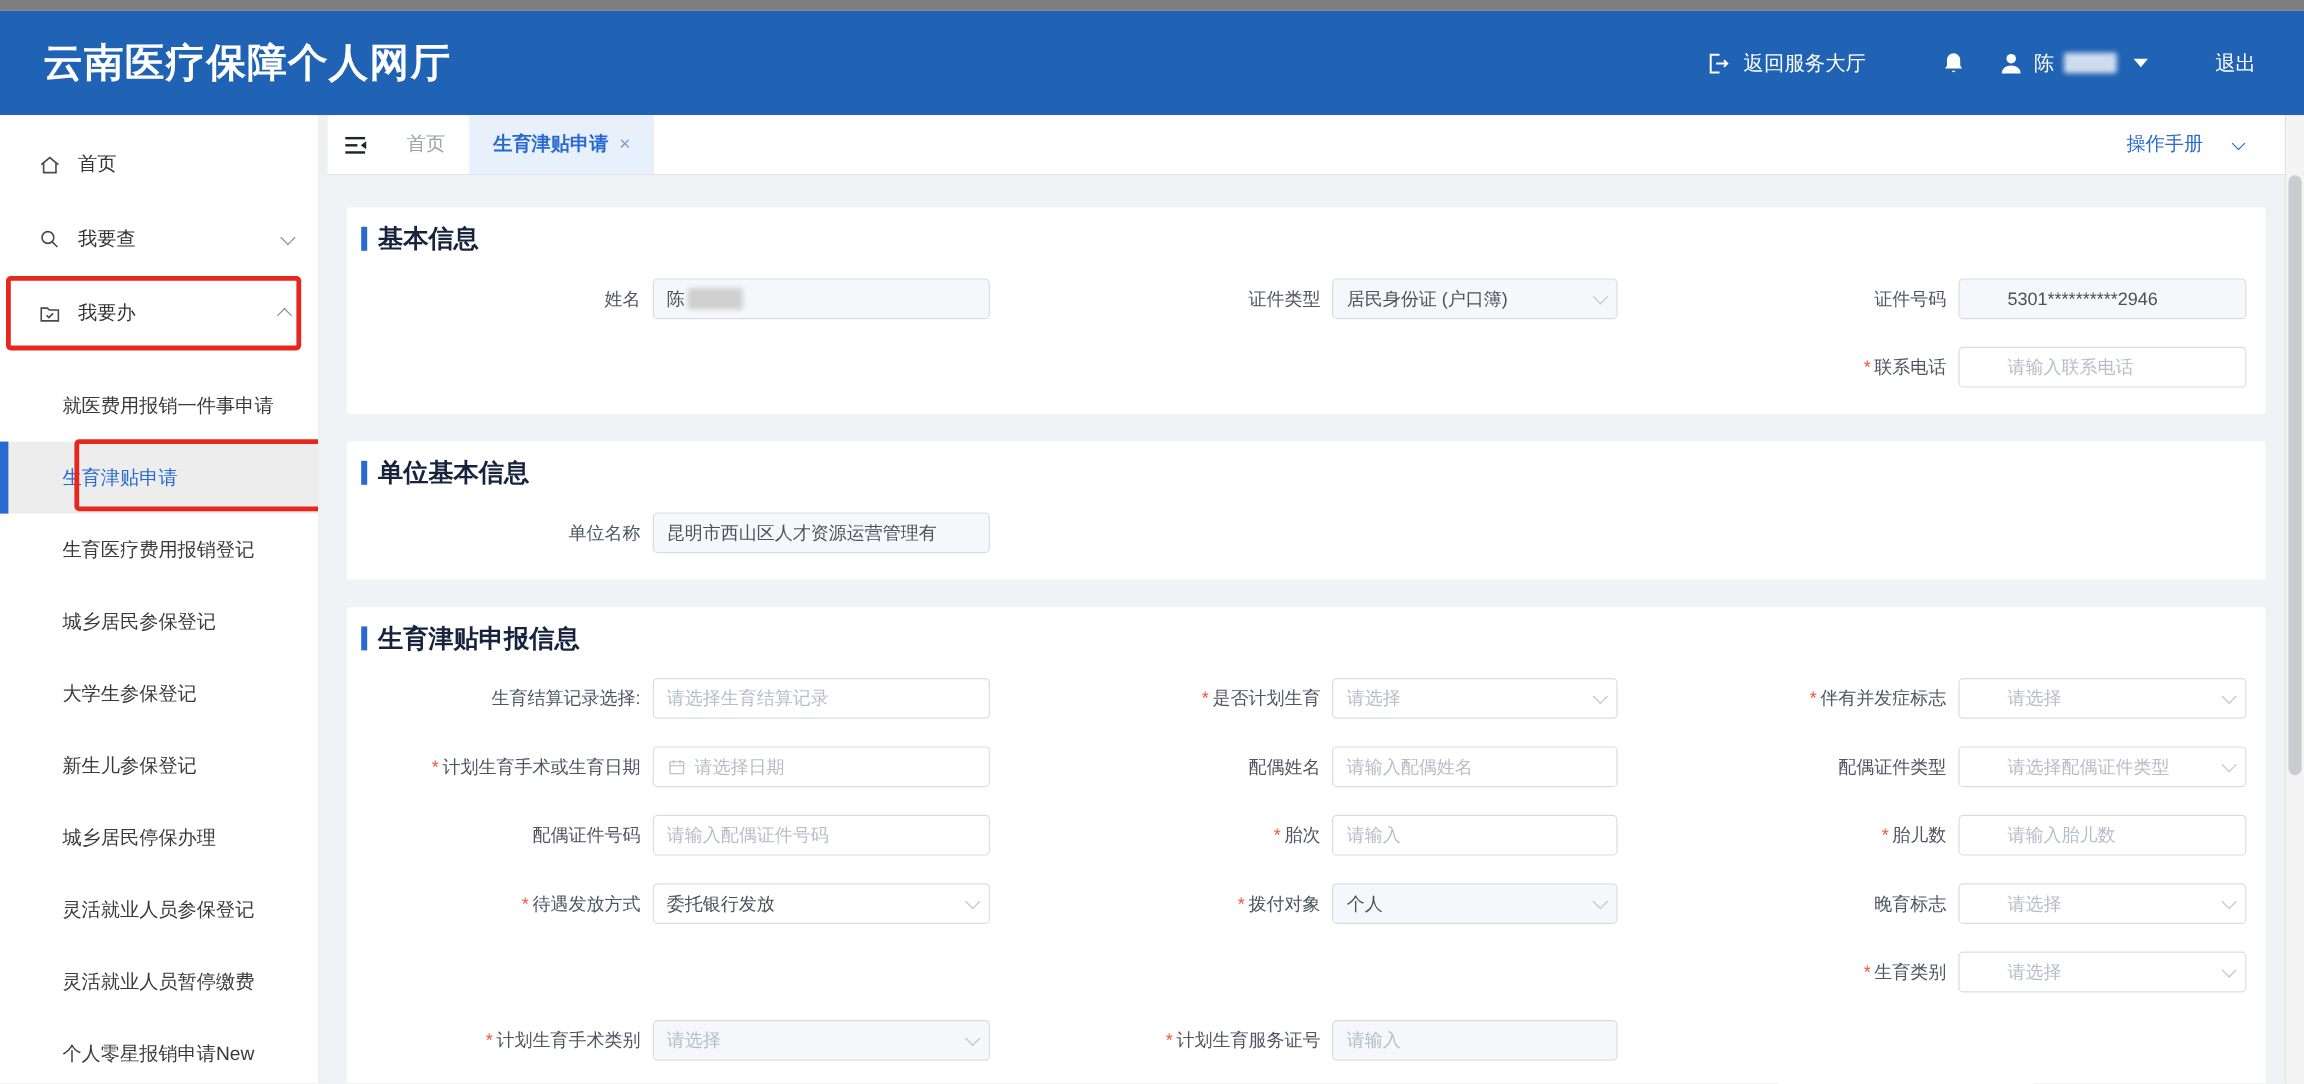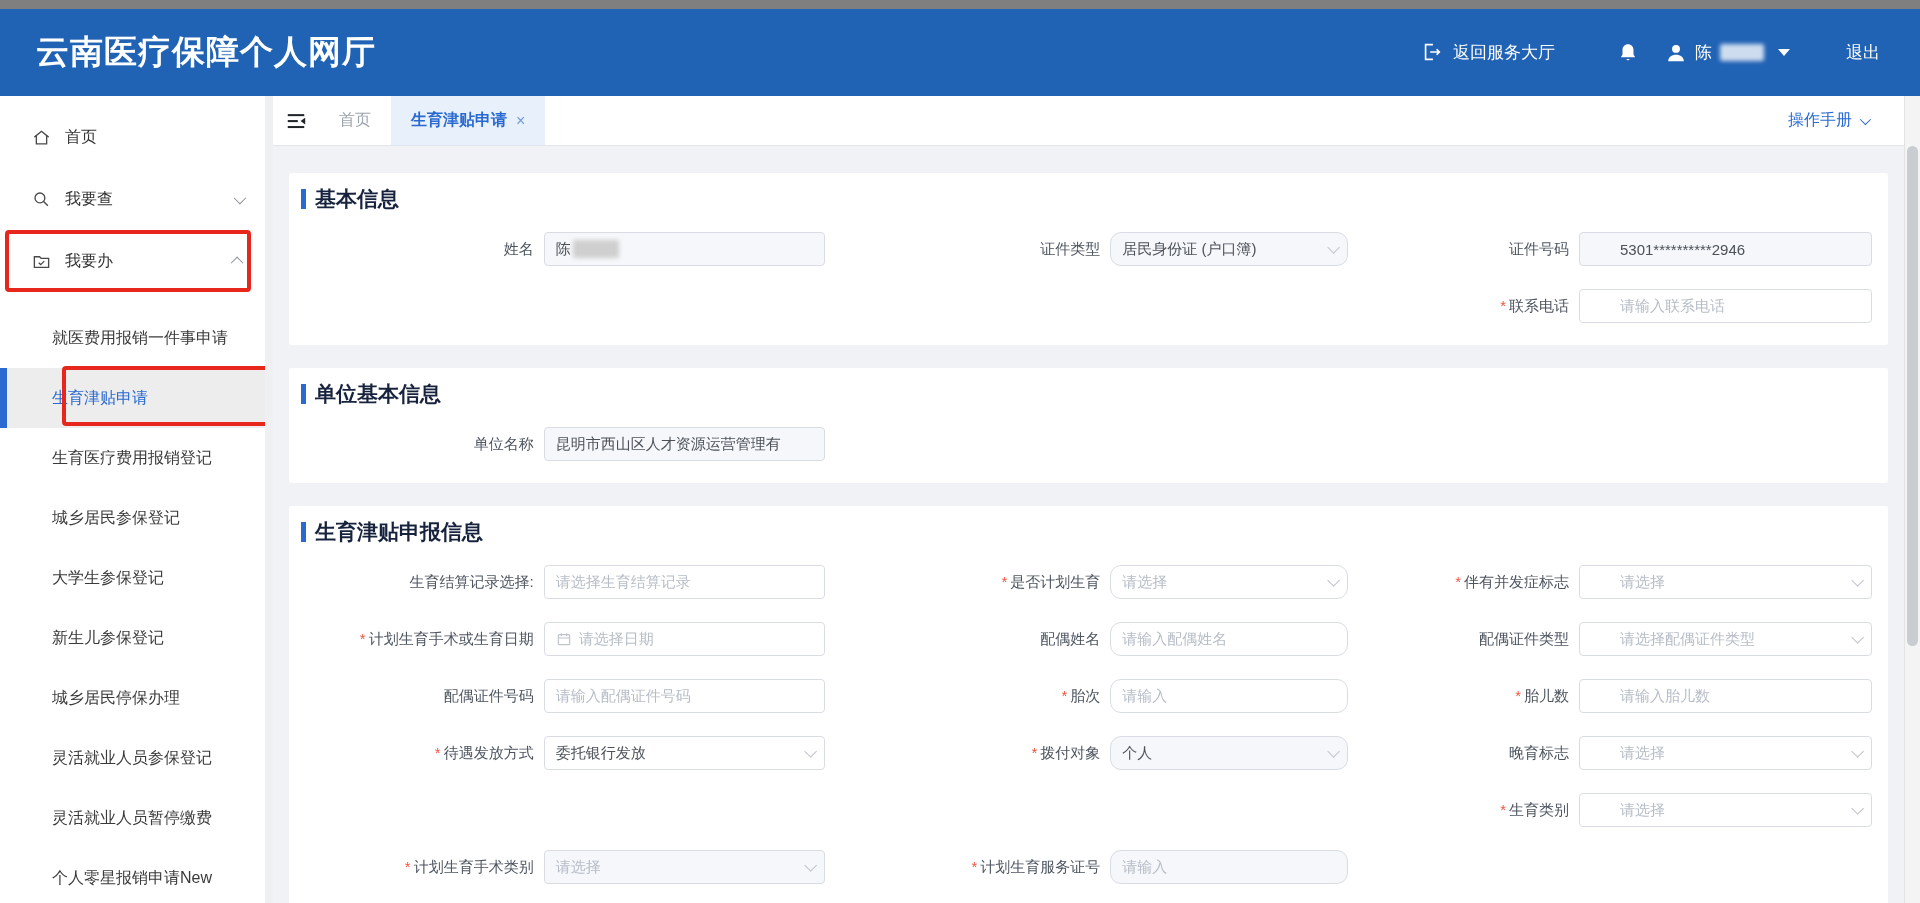--- a/index.html
+++ b/index.html
@@ -18,21 +18,21 @@
   .frame{position:relative;width:1920px;height:903px;overflow:hidden;background:var(--c-bg);}
 
   
   .top-strip{position:absolute;left:0;top:0;width:1920px;height:9px;background:#7f7f7f;}
 
   
   header{position:absolute;left:0;top:9px;width:1920px;height:87px;background:var(--c-header);
     display:flex;align-items:center;justify-content:space-between;padding:0 40px 0 36px;color:#fff;}
   .h-title{font-size:33px;font-weight:bold;letter-spacing:1px;}
   .h-right{display:flex;align-items:center;gap:26px;font-size:17px;}
-  .h-back{display:flex;gap:10px;cursor:pointer;margin-right:36px;}
+  .h-back{display:flex;align-items:center;gap:10px;cursor:pointer;margin-right:36px;}
   .h-icon{width:22px;height:22px;display:block;}
   .h-user{display:flex;align-items:center;gap:8px;cursor:pointer;}
   .blur{display:inline-block;width:44px;height:17px;border-radius:2px;background:rgba(255,255,255,.78);filter:blur(2px);}
   .caret{width:0;height:0;border-left:6px solid transparent;border-right:6px solid transparent;border-top:7px solid #fff;margin-left:6px;}
   .h-logout{cursor:pointer;margin-left:30px;}
 
   
   aside{position:absolute;left:0;top:96px;width:265px;bottom:0;background:#fff;padding-top:10px;}
   .side-item{height:62px;display:flex;align-items:center;padding:0 22px 0 32px;font-size:16px;color:#333;cursor:pointer;}
   .side-item svg{width:19px;height:19px;margin-right:14px;color:#4a4a4a;flex:none;}
@@ -49,38 +49,38 @@
   .side-scroll{position:absolute;left:265px;top:96px;bottom:0;width:8px;background:#eef0f2;}
 
   
   .tabbar{position:absolute;left:273px;top:96px;right:16px;height:50px;background:#fff;border-bottom:1px solid #e2e6ec;
     display:flex;align-items:stretch;}
   .collapse-btn{width:46px;display:flex;align-items:center;justify-content:center;cursor:pointer;}
   .collapse-btn svg{width:22px;height:22px;color:#1f2429;}
   .tab{display:flex;align-items:center;padding:0 20px;font-size:16px;color:#9ca3ad;cursor:pointer;}
   .tab.active{background:#e8f1fb;color:var(--c-accent);font-weight:bold;gap:9px;}
   .tab .x{font-weight:normal;font-size:16px;color:#6f9bd8;cursor:pointer;}
-  .manual{margin-left:auto;display:flex;align-items:center;gap:8px;padding-right:36px;color:var(--c-accent);font-size:16px;cursor:pointer;}
+  .manual{margin-left:auto;display:flex;align-items:center;gap:24px;padding-right:36px;color:var(--c-accent);font-size:16px;cursor:pointer;}
   .chev-a{width:8px;height:8px;border-right:1.6px solid var(--c-accent);border-bottom:1.6px solid var(--c-accent);transform:rotate(45deg) translateY(-2px);}
 
   
   main{position:absolute;left:273px;top:147px;right:16px;bottom:0;background:var(--c-bg);padding:26px 16px 0;overflow:hidden;}
   .card{background:#fff;border-radius:2px;margin-bottom:23px;padding:16px 0 22px;}
   .card.tall{height:520px;}
   .sec-title{display:flex;align-items:center;margin-left:12px;border-left:5px solid var(--c-accent);padding-left:9px;
     font-size:21px;font-weight:bold;color:#17233d;height:20px;}
   .frow{display:flex;margin-top:23px;padding:0 16px 0 12px;}
   .cell{width:33.333%;display:flex;align-items:center;}
   .flabel{flex:1;text-align:right;padding-right:10px;font-size:15px;color:#4e5560;white-space:nowrap;overflow:hidden;}
   .req{color:var(--c-req);margin-right:3px;font-size:15px;}
   .ctrl{height:34px;border:1px solid var(--c-border);border-radius:4px;background:#fff;display:flex;align-items:center;
     padding:0 11px;font-size:15px;flex:none;overflow:hidden;white-space:nowrap;}
   .c1 .ctrl{width:281px;}
-  .c2 .ctrl{width:238px;border-radius:11px;}
-  .c3 .ctrl{width:293px;padding-left:40px;}
+  .c2 .ctrl{width:238px;}
+  .c3 .ctrl{width:240px;padding-left:40px;}
   .ctrl.disabled{background:var(--c-disabled);}
   .val{color:#4c5158;}
   .ph{color:var(--c-ph);}
   .chev{margin-left:auto;width:9px;height:9px;border-right:1.6px solid #c0c4cc;border-bottom:1.6px solid #c0c4cc;
     transform:rotate(45deg) translateY(-3px);flex:none;}
   .cal{width:16px;height:16px;margin-right:7px;color:#c0c4cc;flex:none;}
   .blur-dark{display:inline-block;width:46px;height:18px;margin-left:2px;border-radius:2px;background:#cfcfcf;filter:blur(2px);}
 
   
   .page-scroll{position:absolute;right:0;top:96px;width:16px;bottom:0;background:#f4f4f4;border-left:1px solid #e3e3e3;}

